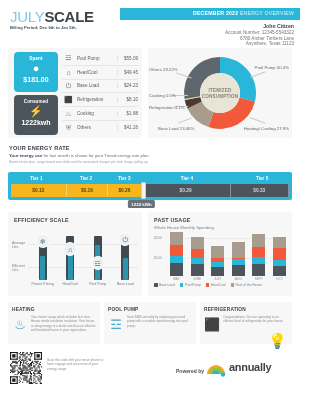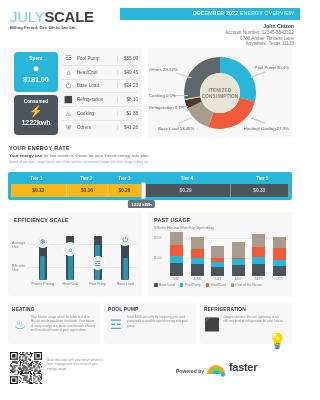--- a/index.html
+++ b/index.html
@@ -769,16 +769,16 @@
         </g>
     </svg>
     <div class="qr-text">Scan the code with your smart phone to learn engage and save more of your energy usage</div>
     <div class="powered">Powered by</div>
     <svg class="bidgely-mark" viewBox="0 0 22 16">
       <path d="M2 13 A9 9 0 0 1 20 13 Z" fill="#f5a623"></path>
       <path d="M4.5 13 A6.5 6.5 0 0 1 17.5 13 Z" fill="#8cc63f"></path>
       <path d="M7.5 13 A3.5 3.5 0 0 1 14.5 13 Z" fill="#29b6d8"></path>
       <circle cx="18" cy="13.5" r="2.2" fill="#29b6d8"></circle>
     </svg>
-    <div class="bidgely-word">faster</div>
+    <div class="bidgely-word">annually</div>
   </div>
 
 </div>
 
 </body></html>

